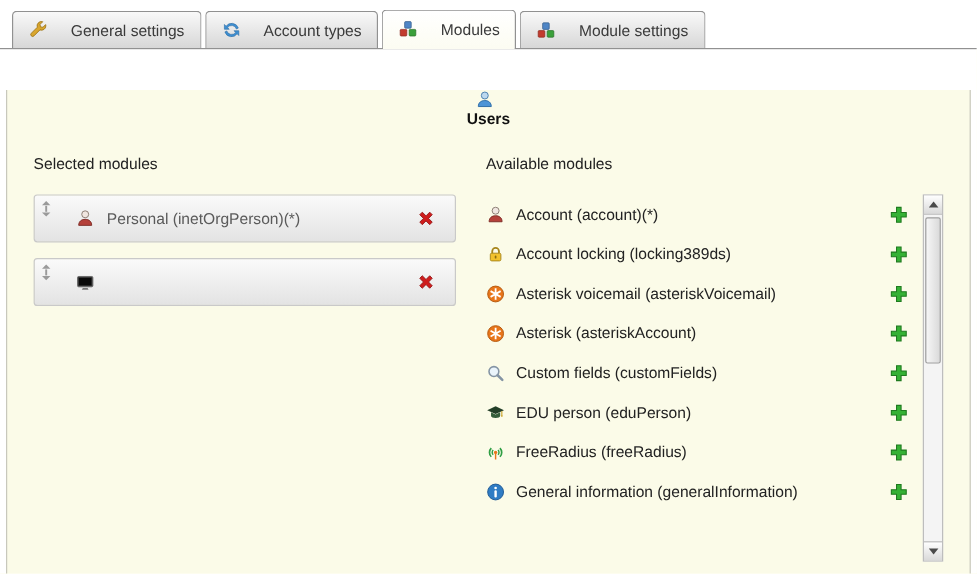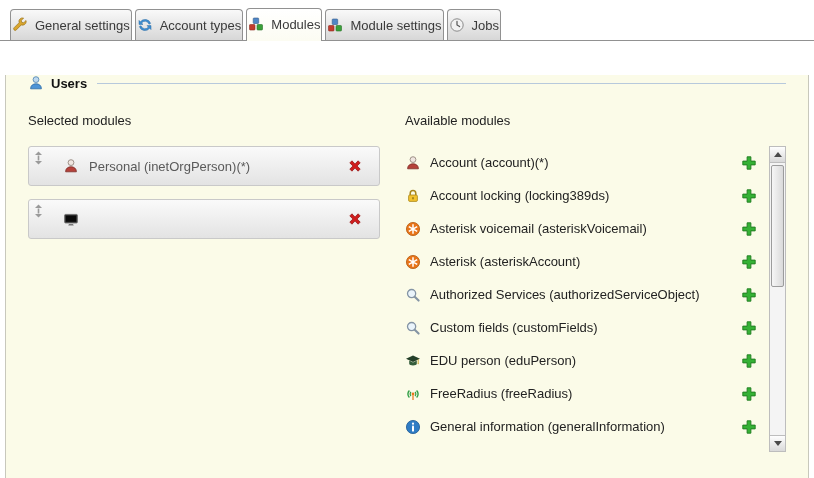--- a/index.html
+++ b/index.html
@@ -9,37 +9,37 @@
     background:#ffffff;
     font-family:"Liberation Sans", sans-serif;
     font-size:13px; color:#333;
   }
   .tabbar {
     display:flex; align-items:flex-end; gap:3px;
     padding:8px 10px 0; border-bottom:1px solid #919191;
     background:#fff; position:relative;
   }
   .tab {
-    display:flex; align-items:center; gap:7px;
-    padding:7px 1px; white-space:nowrap;
+    display:flex; align-items:center; gap:19px;
+    padding:7px 13px; white-space:nowrap;
     border:1px solid #919191; border-bottom:none;
     border-radius:4px 4px 0 0;
     background:linear-gradient(#f9f9f9,#d7d7d7);
     color:#3a3a3a; cursor:pointer;
   }
   .tab.active {
     background:linear-gradient(#ffffff,#fcfcf2);
     margin-bottom:-1px; padding-bottom:9px; z-index:2;
   }
   .panel {
     margin:0 5px; height:417px;
     background:#fbfbe8;
     border:1px solid #c8c8bc; border-top:none;
   }
-  .section-head { display:flex; align-items:center; margin:34px 22px 0; }
+  .section-head { display:flex; align-items:center; margin:34px 22px 0;flex-direction:column; }
   .sec-icon { display:flex; margin-right:7px; }
   .sec-title { font-weight:bold; color:#111; }
   .sec-rule { flex:1; height:0; border-top:1px solid #b7c9dc; margin-left:10px; }
 
   .cols { display:flex; margin:22px 22px 0; }
   .col-left { flex:none; width:352px; }
   .col-right { flex:1; min-width:0; margin-left:25px; }
   .col-head { color:#222; margin-bottom:18px; }
 
   .sel-item {
@@ -113,29 +113,20 @@
   <div class="tab">
     <span class="icon16">
         <svg width="16" height="16" viewBox="0 0 16 16">
           <rect x="1.5" y="8.5" width="5.5" height="5.5" rx="0.8" fill="#c23b2e" stroke="#8d2a20" stroke-width="0.6"></rect>
           <rect x="9" y="8.5" width="5.5" height="5.5" rx="0.8" fill="#3aa03a" stroke="#277027" stroke-width="0.6"></rect>
           <rect x="5.2" y="2" width="5.5" height="5.5" rx="0.8" fill="#4f86c6" stroke="#365d8a" stroke-width="0.6"></rect>
         </svg>
       </span>
     <span>Module settings</span>
   </div>
-  <div class="tab">
-    <span class="icon16">
-        <svg width="16" height="16" viewBox="0 0 16 16">
-          <circle cx="8" cy="8" r="6.2" fill="#f2f2f2" stroke="#8a8a8a" stroke-width="1"></circle>
-          <path d="M8 4.4V8l2.6 1.6" fill="none" stroke="#555" stroke-width="1.2" stroke-linecap="round"></path>
-        </svg>
-      </span>
-    <span>Jobs</span>
-  </div>
 </div>
 
 <div class="panel">
 
   <div class="section-head">
     <span class="sec-icon">
         <svg width="16" height="16" viewBox="0 0 16 16">
           <circle cx="8" cy="4.6" r="2.9" fill="#bcd8ef" stroke="#4a7fae" stroke-width="0.8"></circle>
           <path d="M2.6 13.8c0-3.4 2.4-5 5.4-5s5.4 1.6 5.4 5z" fill="#4d94d6" stroke="#2d6ca6" stroke-width="0.8"></path>
         </svg>
@@ -254,34 +245,20 @@
                 </svg>
               </span>
             <span class="avail-label">Asterisk (asteriskAccount)</span>
             <span class="add-btn">
                 <svg width="16" height="16" viewBox="0 0 16 16">
                   <path d="M6.1 1.8h3.8v4.3h4.3v3.8H9.9v4.3H6.1V9.9H1.8V6.1h4.3z" fill="#35b135" stroke="#1f7a1f" stroke-width="0.9"></path>
                 </svg>
               </span>
           </div>
 
-          <div class="avail-row">
-            <span class="icon16">
-                <svg width="16" height="16" viewBox="0 0 16 16">
-                  <circle cx="6.6" cy="6.6" r="4.1" fill="#eaf4fb" stroke="#8494a4" stroke-width="1.3"></circle>
-                  <line x1="9.7" y1="9.7" x2="13.6" y2="13.6" stroke="#8494a4" stroke-width="2.1" stroke-linecap="round"></line>
-                </svg>
-              </span>
-            <span class="avail-label">Authorized Services (authorizedServiceObject)</span>
-            <span class="add-btn">
-                <svg width="16" height="16" viewBox="0 0 16 16">
-                  <path d="M6.1 1.8h3.8v4.3h4.3v3.8H9.9v4.3H6.1V9.9H1.8V6.1h4.3z" fill="#35b135" stroke="#1f7a1f" stroke-width="0.9"></path>
-                </svg>
-              </span>
-          </div>
 
           <div class="avail-row">
             <span class="icon16">
                 <svg width="16" height="16" viewBox="0 0 16 16">
                   <circle cx="6.6" cy="6.6" r="4.1" fill="#eaf4fb" stroke="#8494a4" stroke-width="1.3"></circle>
                   <line x1="9.7" y1="9.7" x2="13.6" y2="13.6" stroke="#8494a4" stroke-width="2.1" stroke-linecap="round"></line>
                 </svg>
               </span>
             <span class="avail-label">Custom fields (customFields)</span>
             <span class="add-btn">

